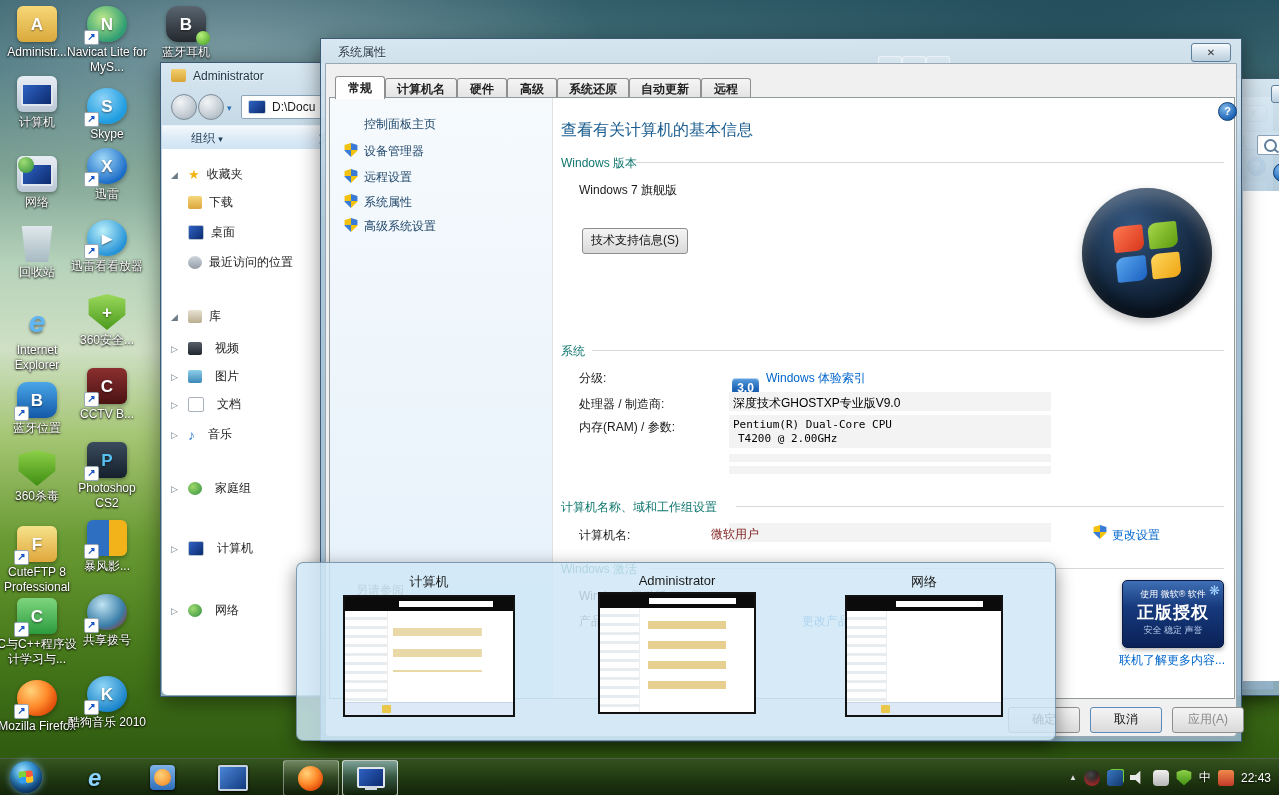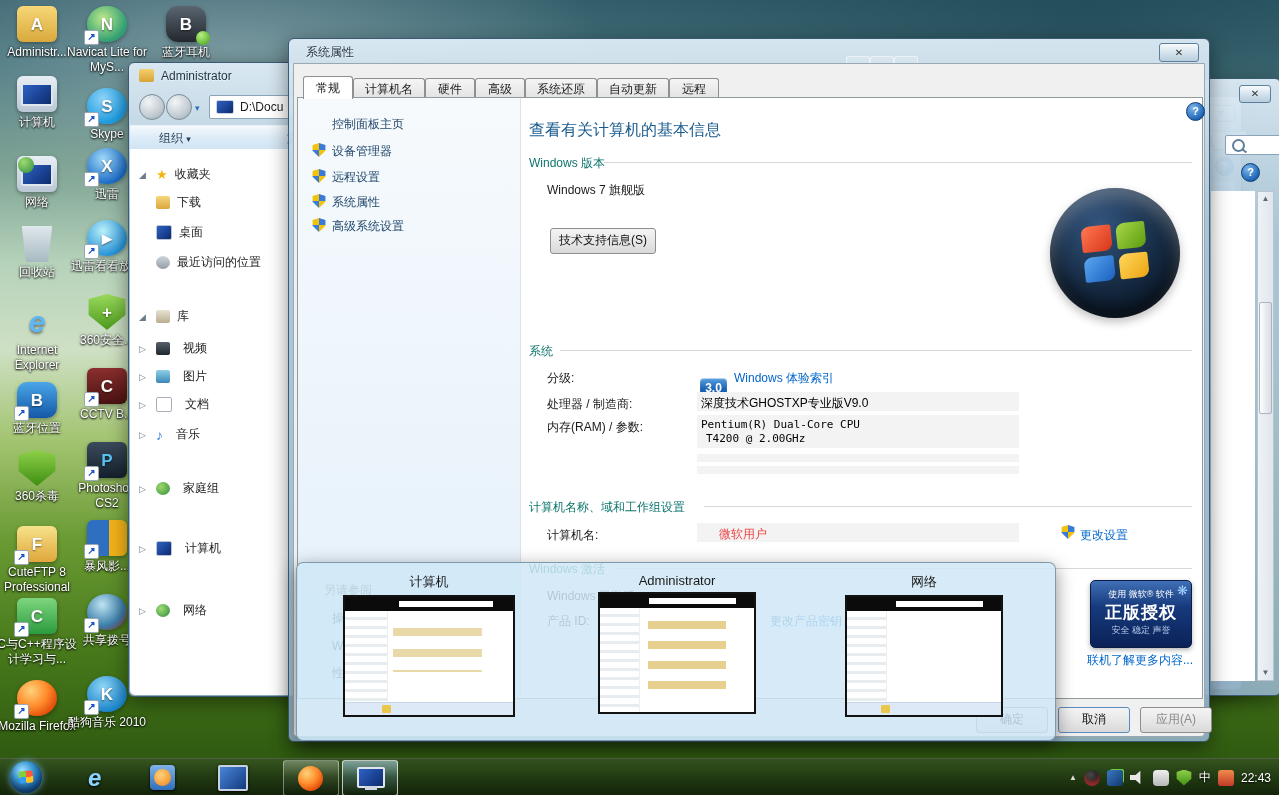--- a/index.html
+++ b/index.html
@@ -22,38 +22,38 @@
   .sc{position:absolute;left:-3px;bottom:-3px;width:13px;height:13px;background:#fff;
       border:1px solid #9aa7b5;border-radius:2px;color:#1b56c4;font-size:10px;line-height:12px;
       text-align:center;font-weight:bold;}
   .lbl{margin-top:3px;color:#fff;font-size:12px;line-height:15px;
        text-shadow:0 1px 2px #000,0 0 3px rgba(0,0,0,.8);}
   .ic-mon{background:linear-gradient(#e8eef5,#b9c6d4);}
   .ic-mon .scr{width:28px;height:19px;background:linear-gradient(135deg,#2f62c4,#0c2b6e);
        border:2px solid #dfe6ee;border-radius:2px;}
   
   .aero{background:linear-gradient(180deg,rgba(222,236,246,.95),rgba(168,196,216,.92) 26%,rgba(148,178,200,.9));
-        border:1px solid #3a5a76;border-radius:6px;box-shadow:0 6px 20px rgba(0,0,0,.45);}
+        border:1px solid #3a5a76;border-radius:0;box-shadow:0 6px 20px rgba(0,0,0,.45);margin-left:32px;}
   .glassbtn{background:linear-gradient(rgba(255,255,255,.85),rgba(215,228,238,.7) 50%,rgba(180,200,216,.8));
         border:1px solid #5d7f9b;border-radius:3px;text-align:center;color:#333;}
   
   .exp-title{color:#1d2f3f;font-size:12px;text-shadow:0 1px 1px rgba(255,255,255,.7);}
   .navball{width:24px;height:24px;border-radius:50%;
       background:radial-gradient(circle at 35% 30%,#f2f5f7,#c3ccd3 60%,#9aa6af);border:1px solid #7b8b98;}
   .addrfield{background:#fff;border:1px solid #8ba4b8;border-radius:2px;display:flex;align-items:center;padding:0 6px;gap:6px;}
   .toolbar{background:linear-gradient(#f4f9fd,#dcebf7 50%,#cfe3f3);border-top:1px solid #e8f2fa;border-bottom:1px solid #b9cfdf;}
   .tool{color:#1f3d57;}
   .side-row{position:absolute;display:flex;align-items:center;gap:7px;color:#222;}
   .side-ic{width:14px;height:13px;border-radius:2px;display:inline-block;}
   .expander{color:#6b7b88;font-size:9px;width:10px;display:inline-block;}
   
   .dlg-body{position:absolute;left:4px;right:4px;top:24px;bottom:4px;background:#f0f0f0;
             border-radius:0 0 4px 4px;border:1px solid #9aa8b4;}
   .tab{position:absolute;border:1px solid #8e8f8f;border-bottom:none;border-radius:3px 3px 0 0;
-       background:linear-gradient(#f5f5f5,#e2e2e2);text-align:center;font-size:12px;line-height:20px;color:#222;}
+       background:linear-gradient(#f5f5f5,#e2e2e2);text-align:center;font-size:12px;line-height:20px;color:#222;font-weight:bold;}
   .tab.active{background:#fff;line-height:22px;z-index:3;}
   .page{position:absolute;background:#fff;border:1px solid #919b9c;}
   .navpane{position:absolute;left:0;top:0;width:222px;height:100%;
            background:linear-gradient(180deg,#f6fafd,#e4f0fa);border-right:1px solid #e2e2e2;}
   .navlink{color:#22486b;}
   .shield{width:14px;height:14px;display:inline-block;
       clip-path:polygon(50% 0,96% 14%,96% 56%,50% 100%,4% 56%,4% 14%);
       background:conic-gradient(#3a7bd5 0 25%,#f3c20f 0 50%,#3a7bd5 0 75%,#f3c20f 0 100%);}
   .h1{font-size:16px;color:#1b5c8e;}
   .sect{font-size:12px;color:#0f766e;}
@@ -421,21 +421,21 @@
       <span class="a mono" style="left:403px;top:320px">Pentium(R) Dual-Core CPU</span>
       <span class="a mono" style="left:408px;top:334px">T4200  @ 2.00GHz</span>
       <div class="vstrip" style="left:399px;top:356px;width:322px;height:8px"></div>
       <div class="vstrip" style="left:399px;top:368px;width:322px;height:8px"></div>
 
 
       <span class="a sect" style="left:231px;top:401px">计算机名称、域和工作组设置</span>
       <div class="hline" style="left:406px;top:408px;width:488px"></div>
       <span class="a flabel" style="left:249px;top:429px">计算机名:</span>
       <div class="vstrip" style="left:399px;top:425px;width:322px;height:19px"></div>
-      <span class="a" style="left:421px;top:428px;color:#ef4444">微软用户</span>
+      <span class="a" style="left:381px;top:428px;color:#7f1d1d">微软用户</span>
       <span class="a shield" style="left:763px;top:427px"></span>
       <span class="a link" style="left:782px;top:429px">更改设置</span>
 
       <span class="a sect" style="left:231px;top:463px">Windows 激活</span>
       <div class="hline" style="left:320px;top:470px;width:574px"></div>
       <span class="a flabel" style="left:249px;top:490px">Windows 已激活</span>
       <span class="a flabel" style="left:249px;top:515px">产品 ID:</span>
       <span class="a link" style="left:472px;top:515px">更改产品密钥</span>
       <div class="a genuine" style="left:792px;top:482px;width:100px;height:66px">
         <div style="font-size:9px;margin-top:7px">使用 微软® 软件</div>

